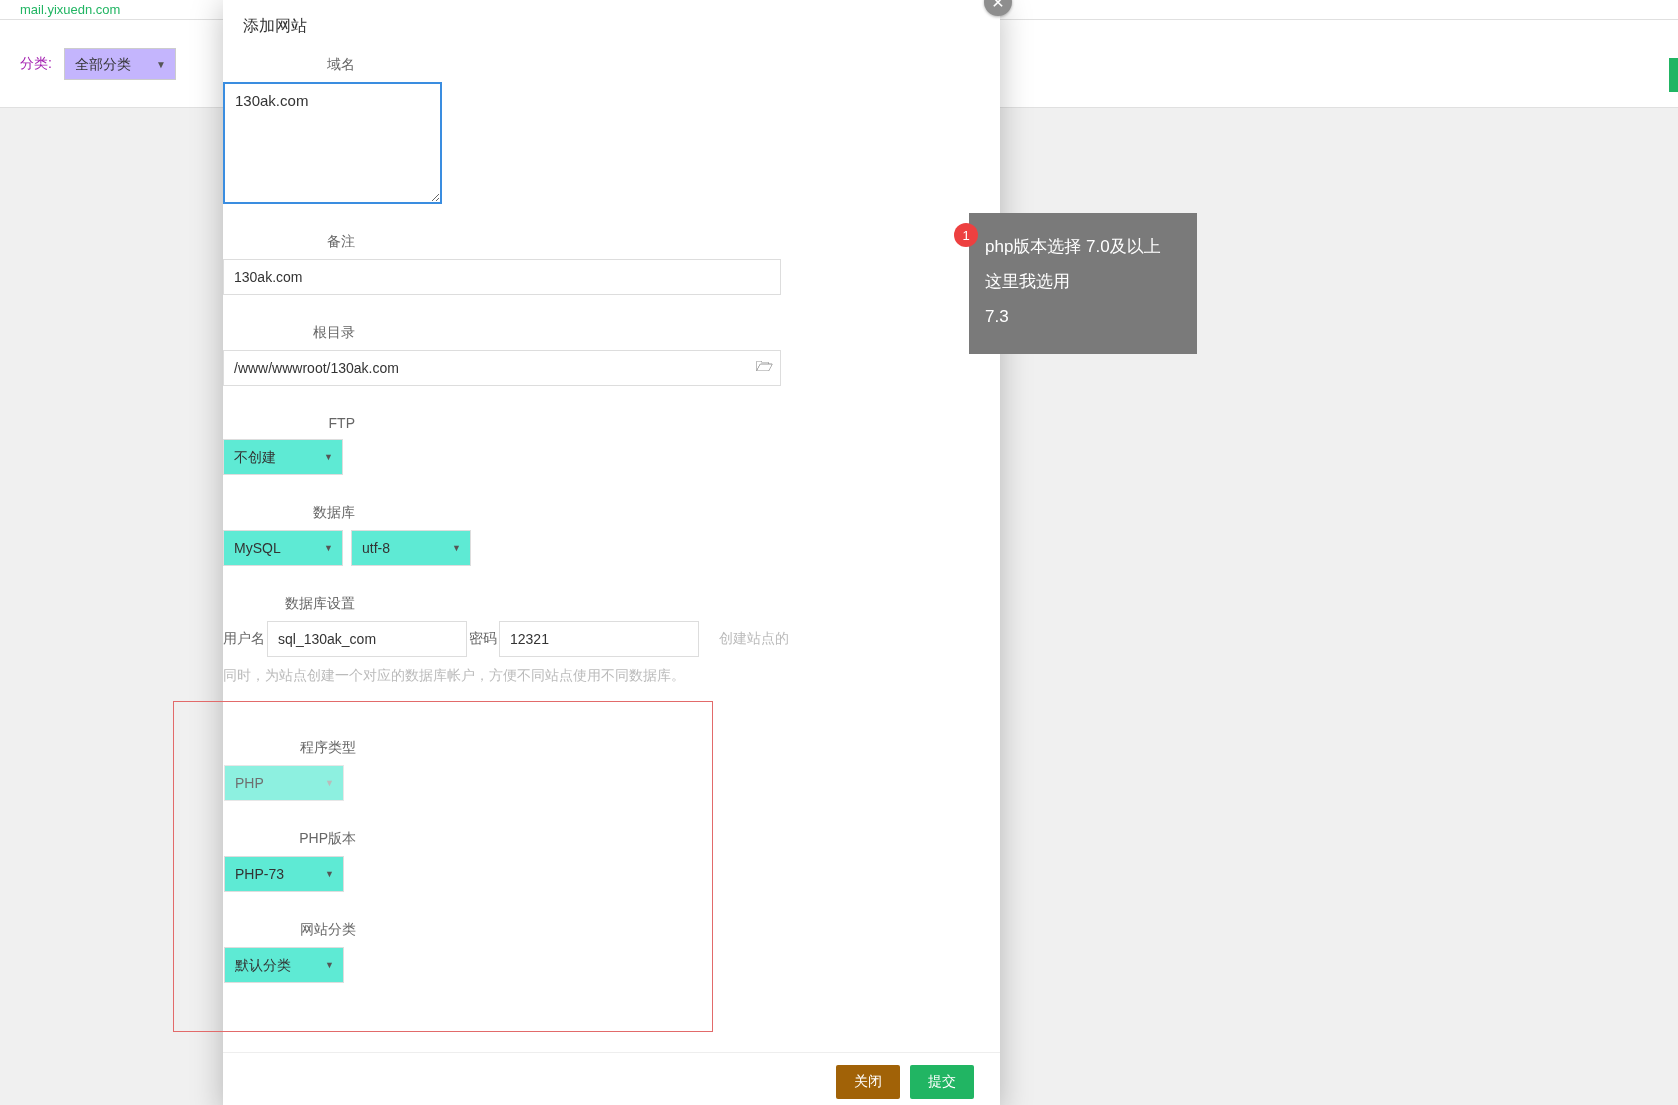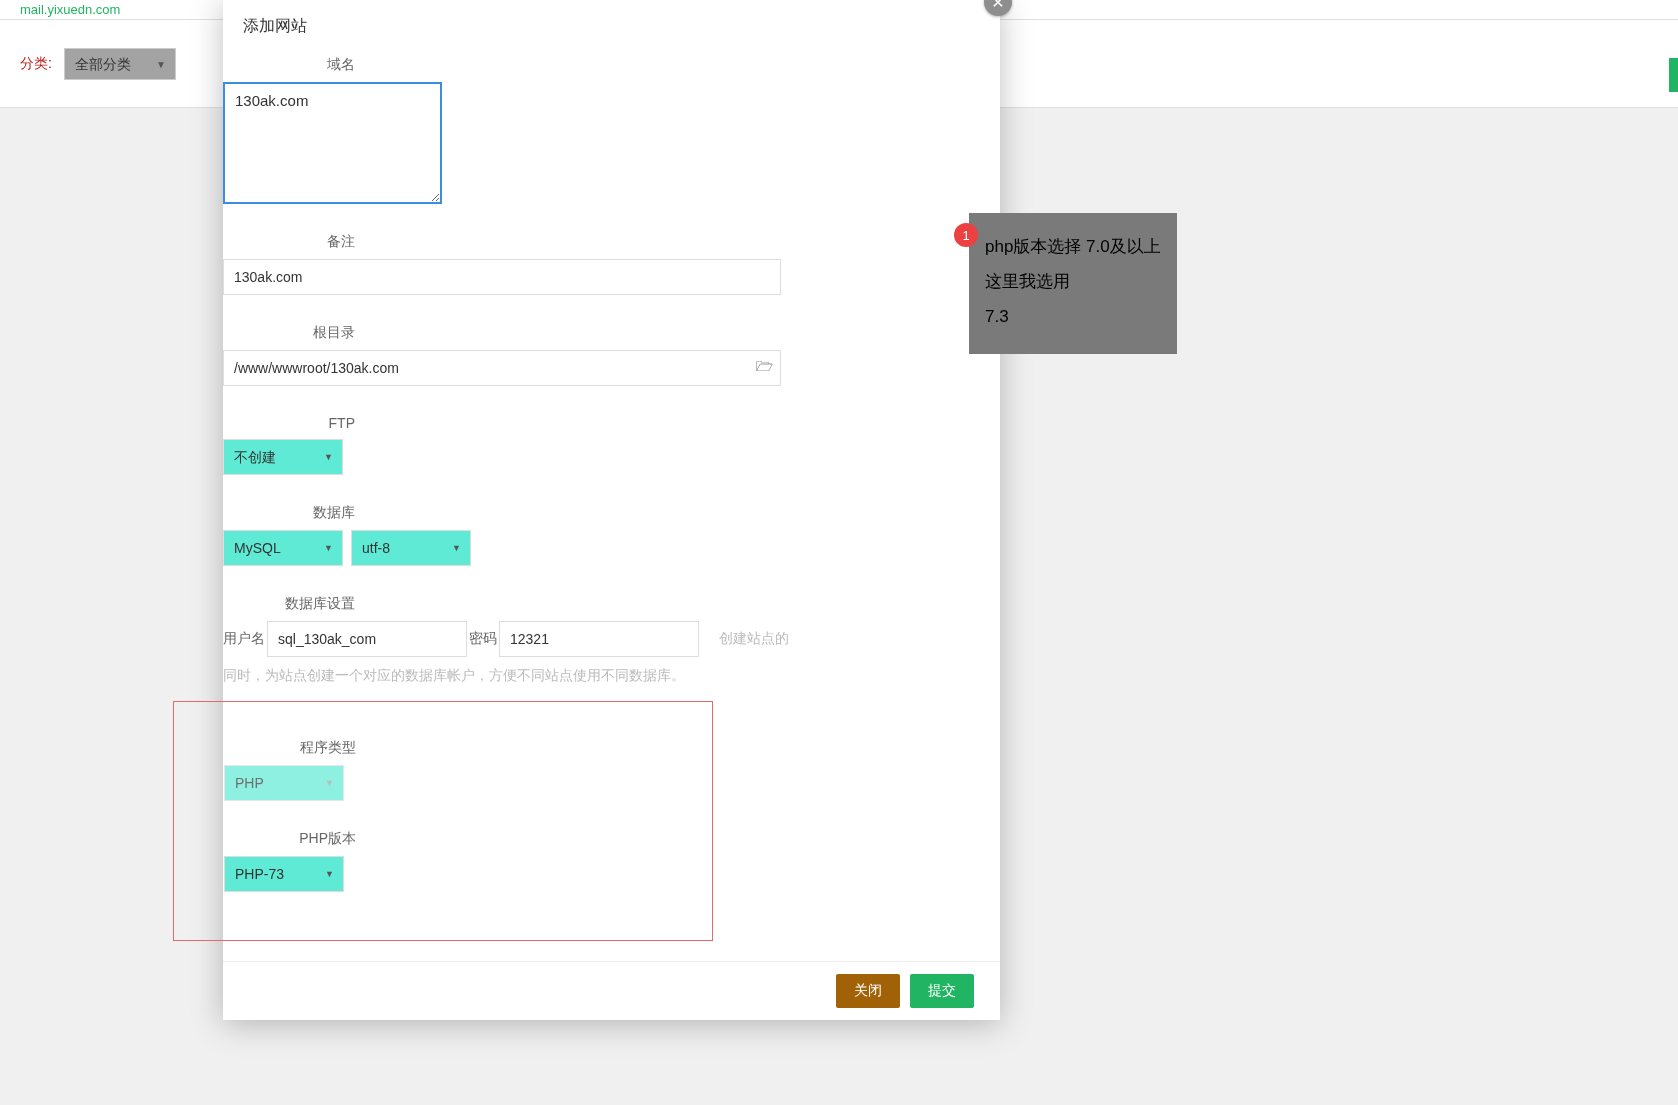--- a/index.html
+++ b/index.html
@@ -33,29 +33,29 @@
     .bg-filter {
       background: #fff;
       border-bottom: 1px solid #e0e0e0;
       padding: 10px 20px;
       display: flex;
       align-items: center;
       gap: 12px;
       height: 88px;
       position: relative;
     }
-    .bg-filter-label { color: #b91c1c; font-size: 14px; }
+    .bg-filter-label { color: #a21caf; font-size: 14px; }
     .bg-filter-select {
       border: 1px solid #ccc;
       padding: 6px 22px 6px 10px;
       height: 32px;
       width: 112px;
       font-size: 14px;
       color: #333;
-      background: #a3a3a3;
+      background: #c4b5fd;
       appearance: none;
       position: relative;
     }
     .select-wrap { position: relative; display: inline-block; }
     .select-wrap::after {
       content: "▼";
       font-size: 10px;
       color: #555;
       position: absolute;
       right: 10px;
@@ -223,23 +223,23 @@
       display: flex;
       align-items: center;
       justify-content: center;
       font-size: 13px;
       z-index: 5;
     }
     .tooltip {
       position: absolute;
       top: 213px;
       left: 969px;
-      width: 208px;
+      width: 228px;
       background: #7a7a7a;
-      color: #000000;
+      color: #ffffff;
       padding: 14px 16px 16px;
       font-size: 17px;
       line-height: 1.7;
       z-index: 4;
     }
     .tooltip p { margin: 6px 0; }
   </style>
 </head>
 <body>
 
@@ -345,20 +345,30 @@
       <div class="form-row">
         <div class="form-label">PHP版本</div>
         <div class="form-ctrl">
           <span class="sel-wrap">
             <select class="sel sel-120">
               <option>PHP-73</option>
             </select>
           </span>
         </div>
       </div>
+      <div class="form-row">
+        <div class="form-label">网站分类</div>
+        <div class="form-ctrl">
+          <span class="sel-wrap">
+            <select class="sel sel-120">
+              <option>默认分类</option>
+            </select>
+          </span>
+        </div>
+      </div>
     </div>
 
   </div>
 
   <div class="modal-footer">
     <button class="btn btn-close">关闭</button>
     <button class="btn btn-submit">提交</button>
   </div>
 </div>
 

